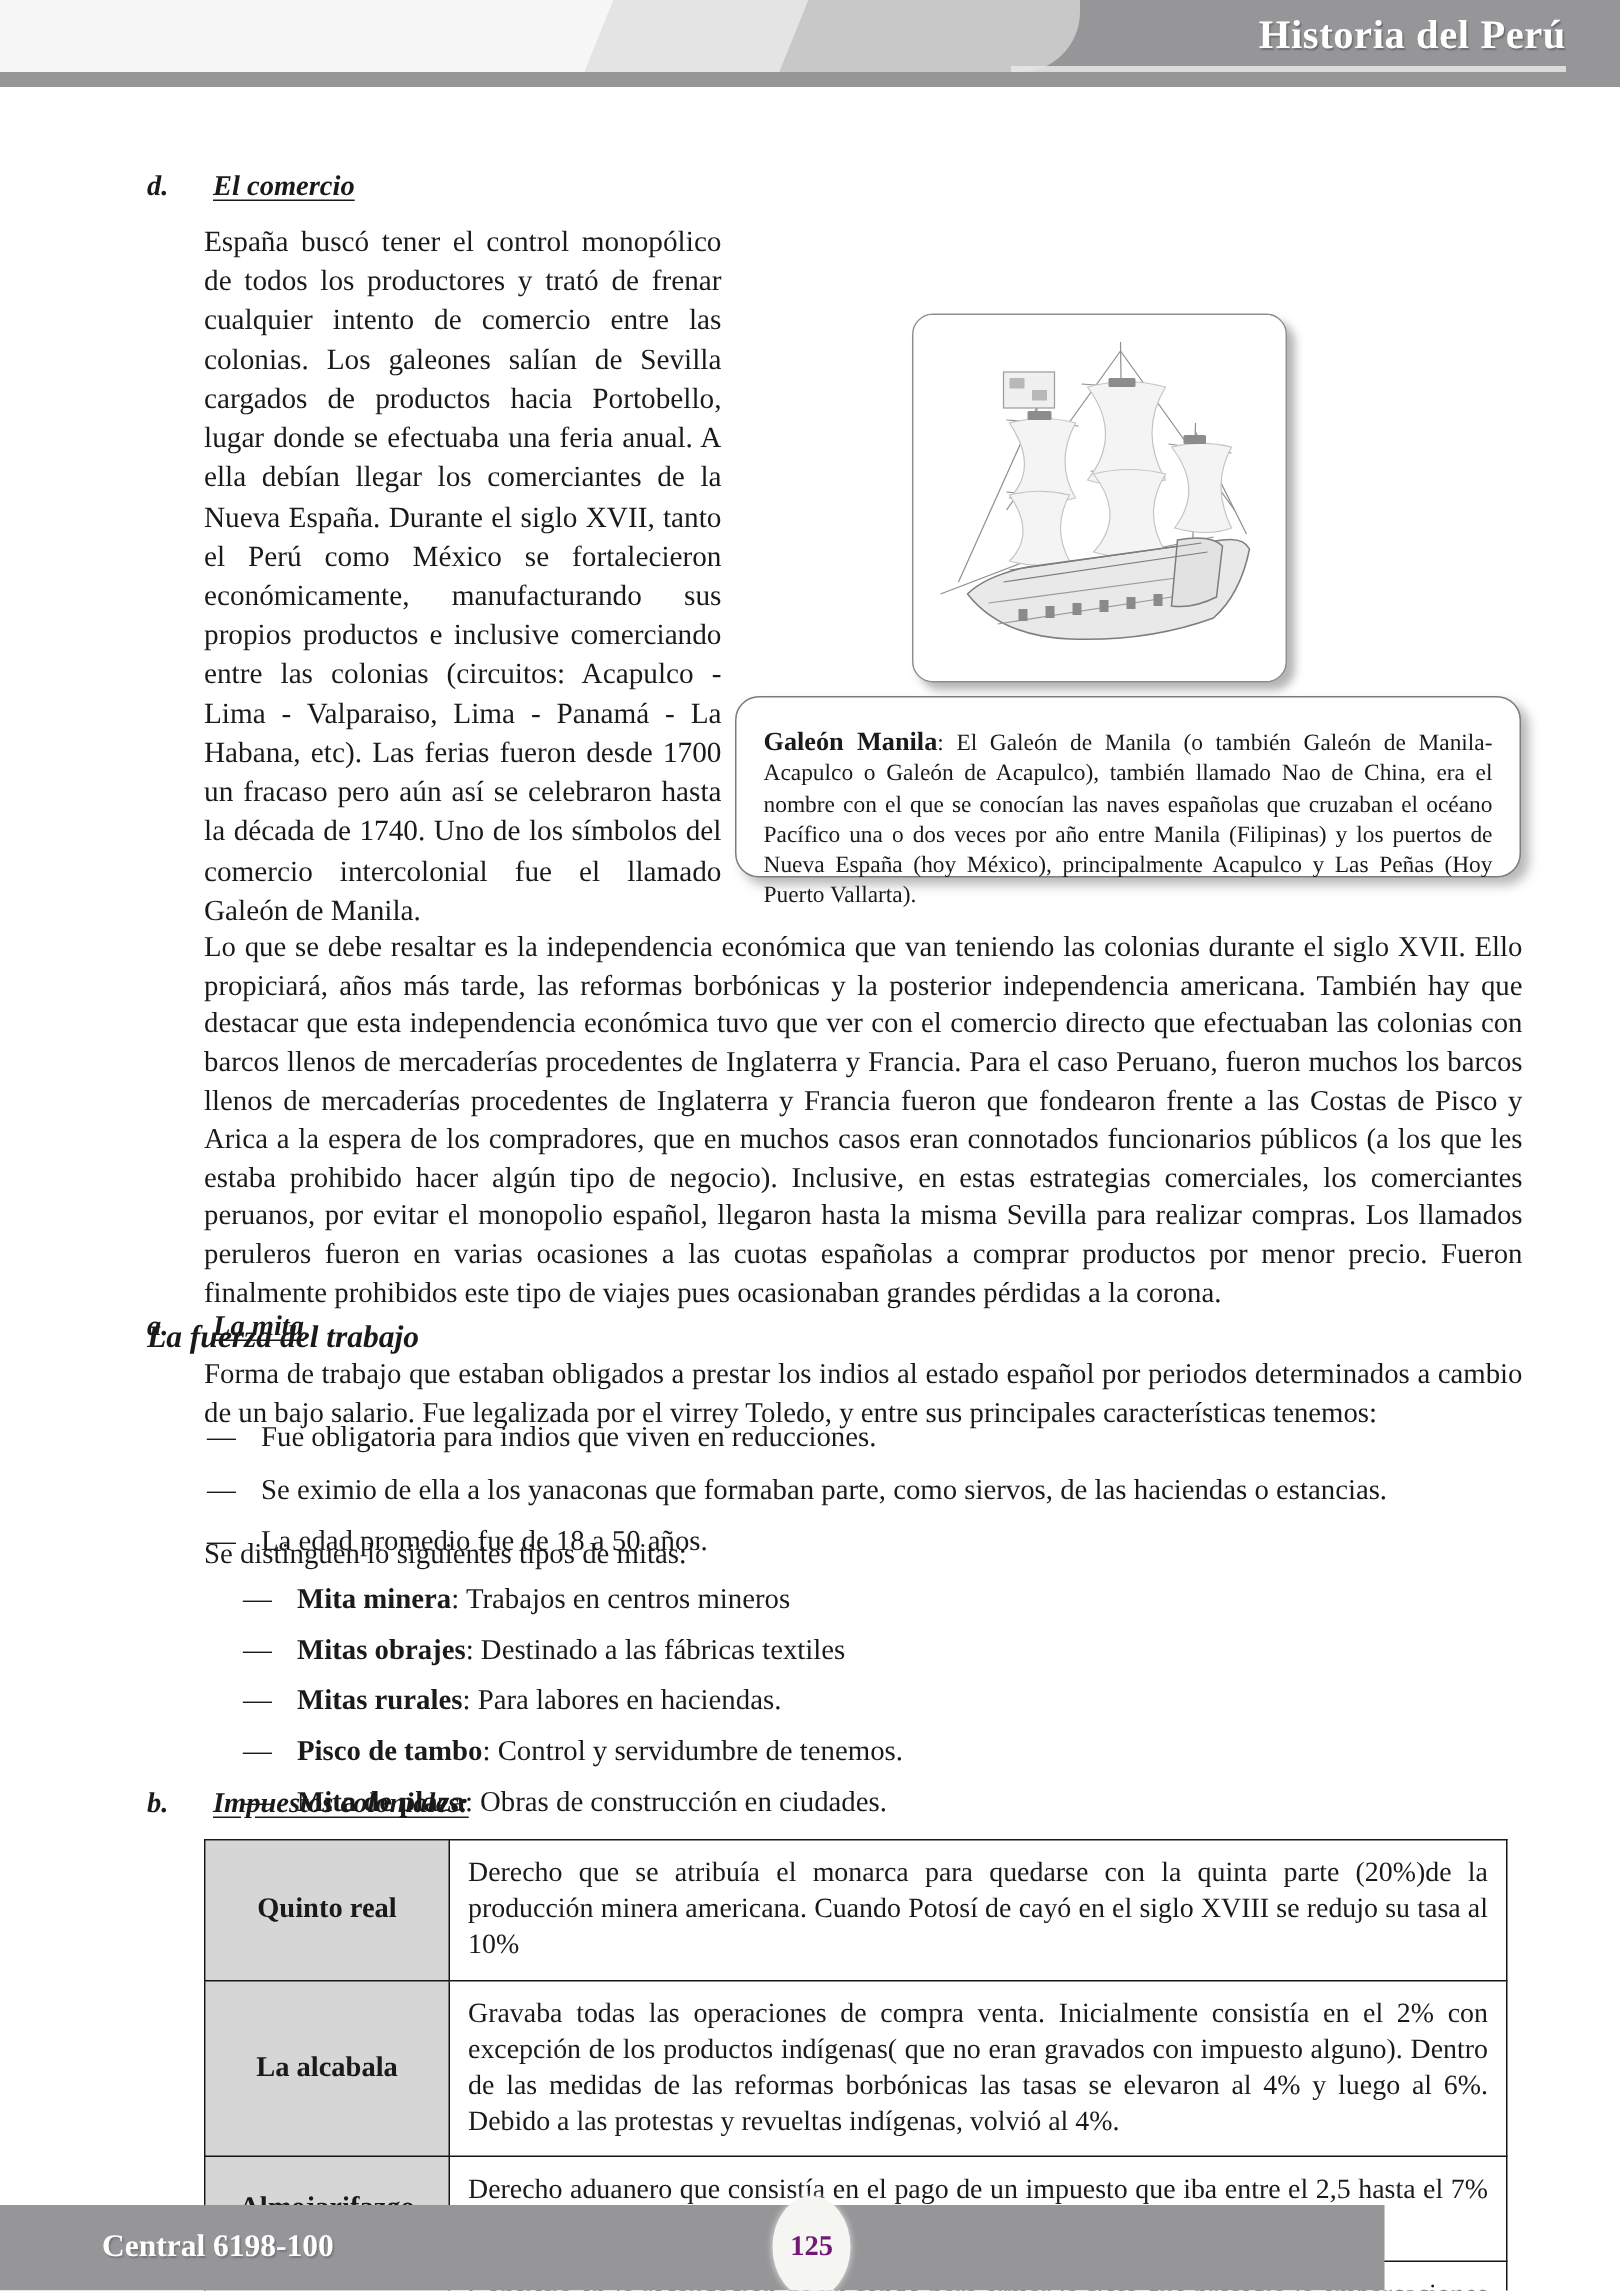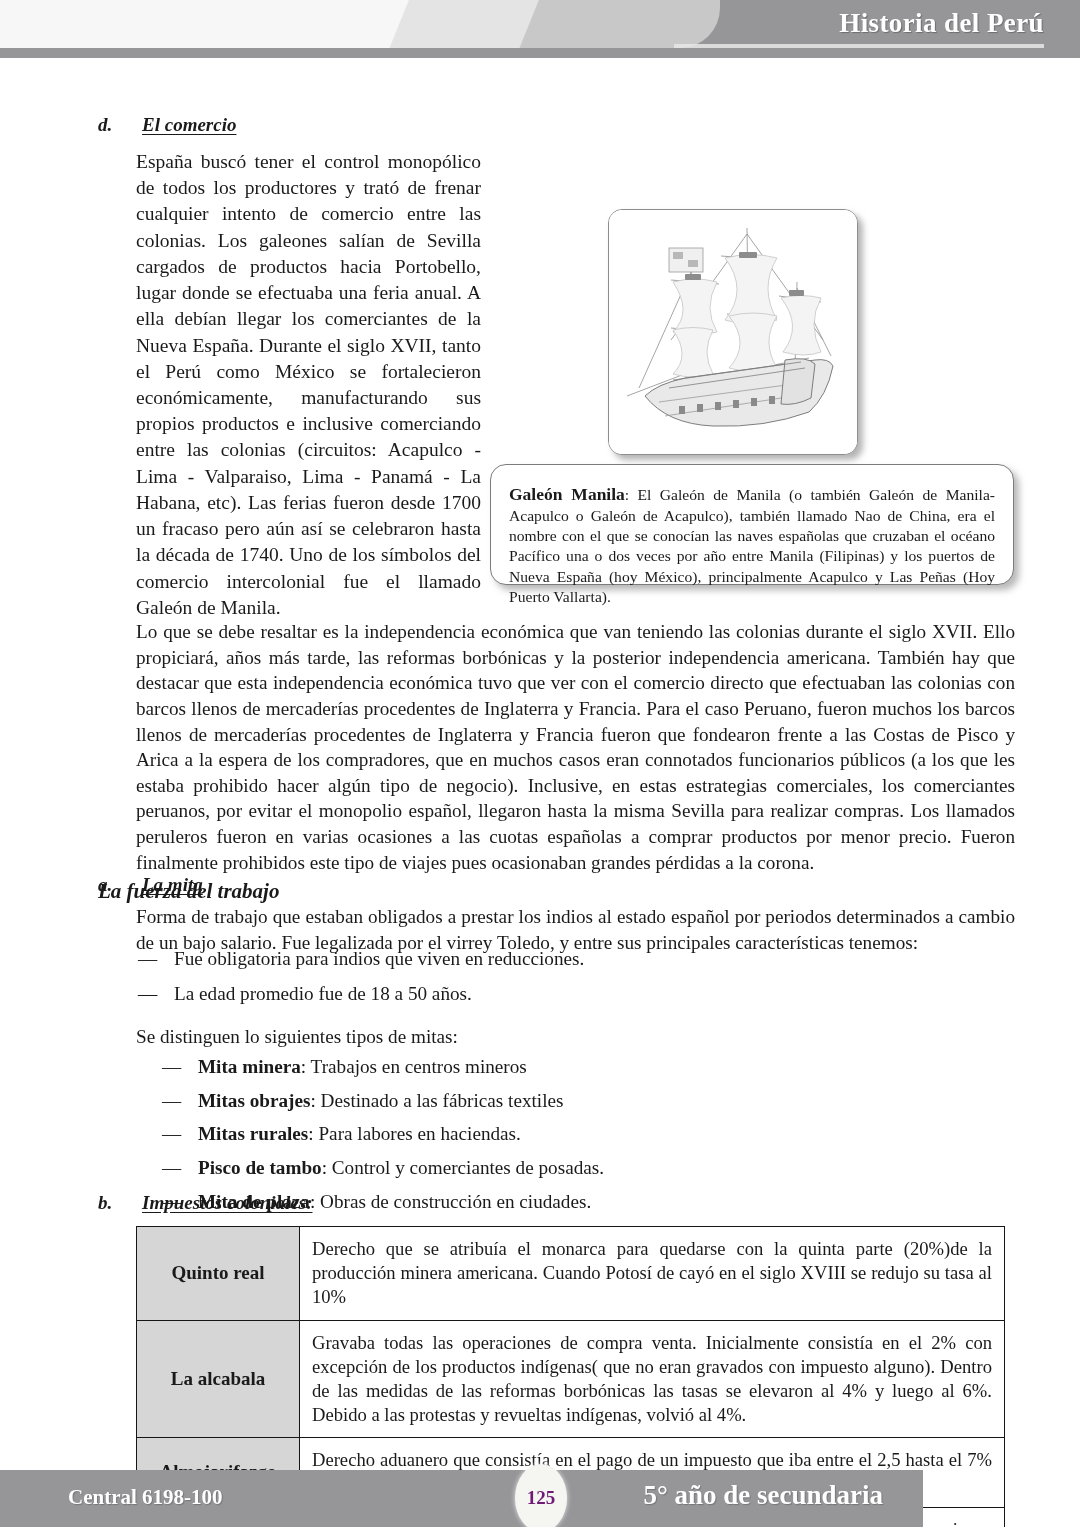--- a/index.html
+++ b/index.html
@@ -426,31 +426,31 @@
     <div class="letter-item">
       <span class="letter-marker">a.</span>
       <span class="sub-title" style="margin-left:98px;">La mita</span>
     </div>
   </div>
 
   <div id="mita-intro">Forma de trabajo que estaban obligados a prestar los indios al estado español por periodos determinados a cambio de un bajo salario. Fue legalizada por el virrey Toledo, y entre sus principales características tenemos:</div>
 
   <ul id="mita-rules" class="dash-list">
     <li class="dash-item"><span class="dash">—</span><span>Fue obligatoria para indios que viven en reducciones.</span></li>
-    <li class="dash-item"><span class="dash">—</span></li>
+    <li class="dash-item"><span class="dash">—</span><span>Se eximio de ella a los yanaconas que formaban parte, como siervos, de las haciendas o estancias.</span></li>
     <li class="dash-item"><span class="dash">—</span><span>La edad promedio fue de 18 a 50 años.</span></li>
   </ul>
 
   <div id="mita-lead">Se distinguen lo siguientes tipos de mitas:</div>
 
   <ul id="mita-types" class="dash-list">
     <li class="dash-item"><span class="dash">—</span><b>Mita minera</b><span>: Trabajos en centros mineros</span></li>
     <li class="dash-item"><span class="dash">—</span><b>Mitas obrajes</b><span>: Destinado a las fábricas textiles</span></li>
     <li class="dash-item"><span class="dash">—</span><b>Mitas rurales</b><span>: Para labores en haciendas.</span></li>
-    <li class="dash-item"><span class="dash">—</span><b>Pisco de tambo</b><span>: Control y comerciantes de posadas.</span></li>
+    <li class="dash-item"><span class="dash">—</span><b>Pisco de tambo</b><span>: Control y servidumbre de tenemos.</span></li>
     <li class="dash-item"><span class="dash">—</span><b>Mita de plaza</b><span>: Obras de construcción en ciudades.</span></li>
   </ul>
 
   <div id="impuestos-heading">
     <div class="letter-item">
       <span class="letter-marker">b.</span>
       <span class="sub-title" style="margin-left:98px;">Impuestos coloniales:</span>
     </div>
   </div>
 
@@ -475,14 +475,13 @@
     </tbody>
   </table>
 
 </div>
 
 <div id="page-footer">
   <div id="footer-left">Central 6198-100</div>
   <div id="page-number-badge">
     <span id="page-number">125</span>
   </div>
-  <div id="footer-right">5° año de secundaria</div>
 </div>
 
 </body></html>

